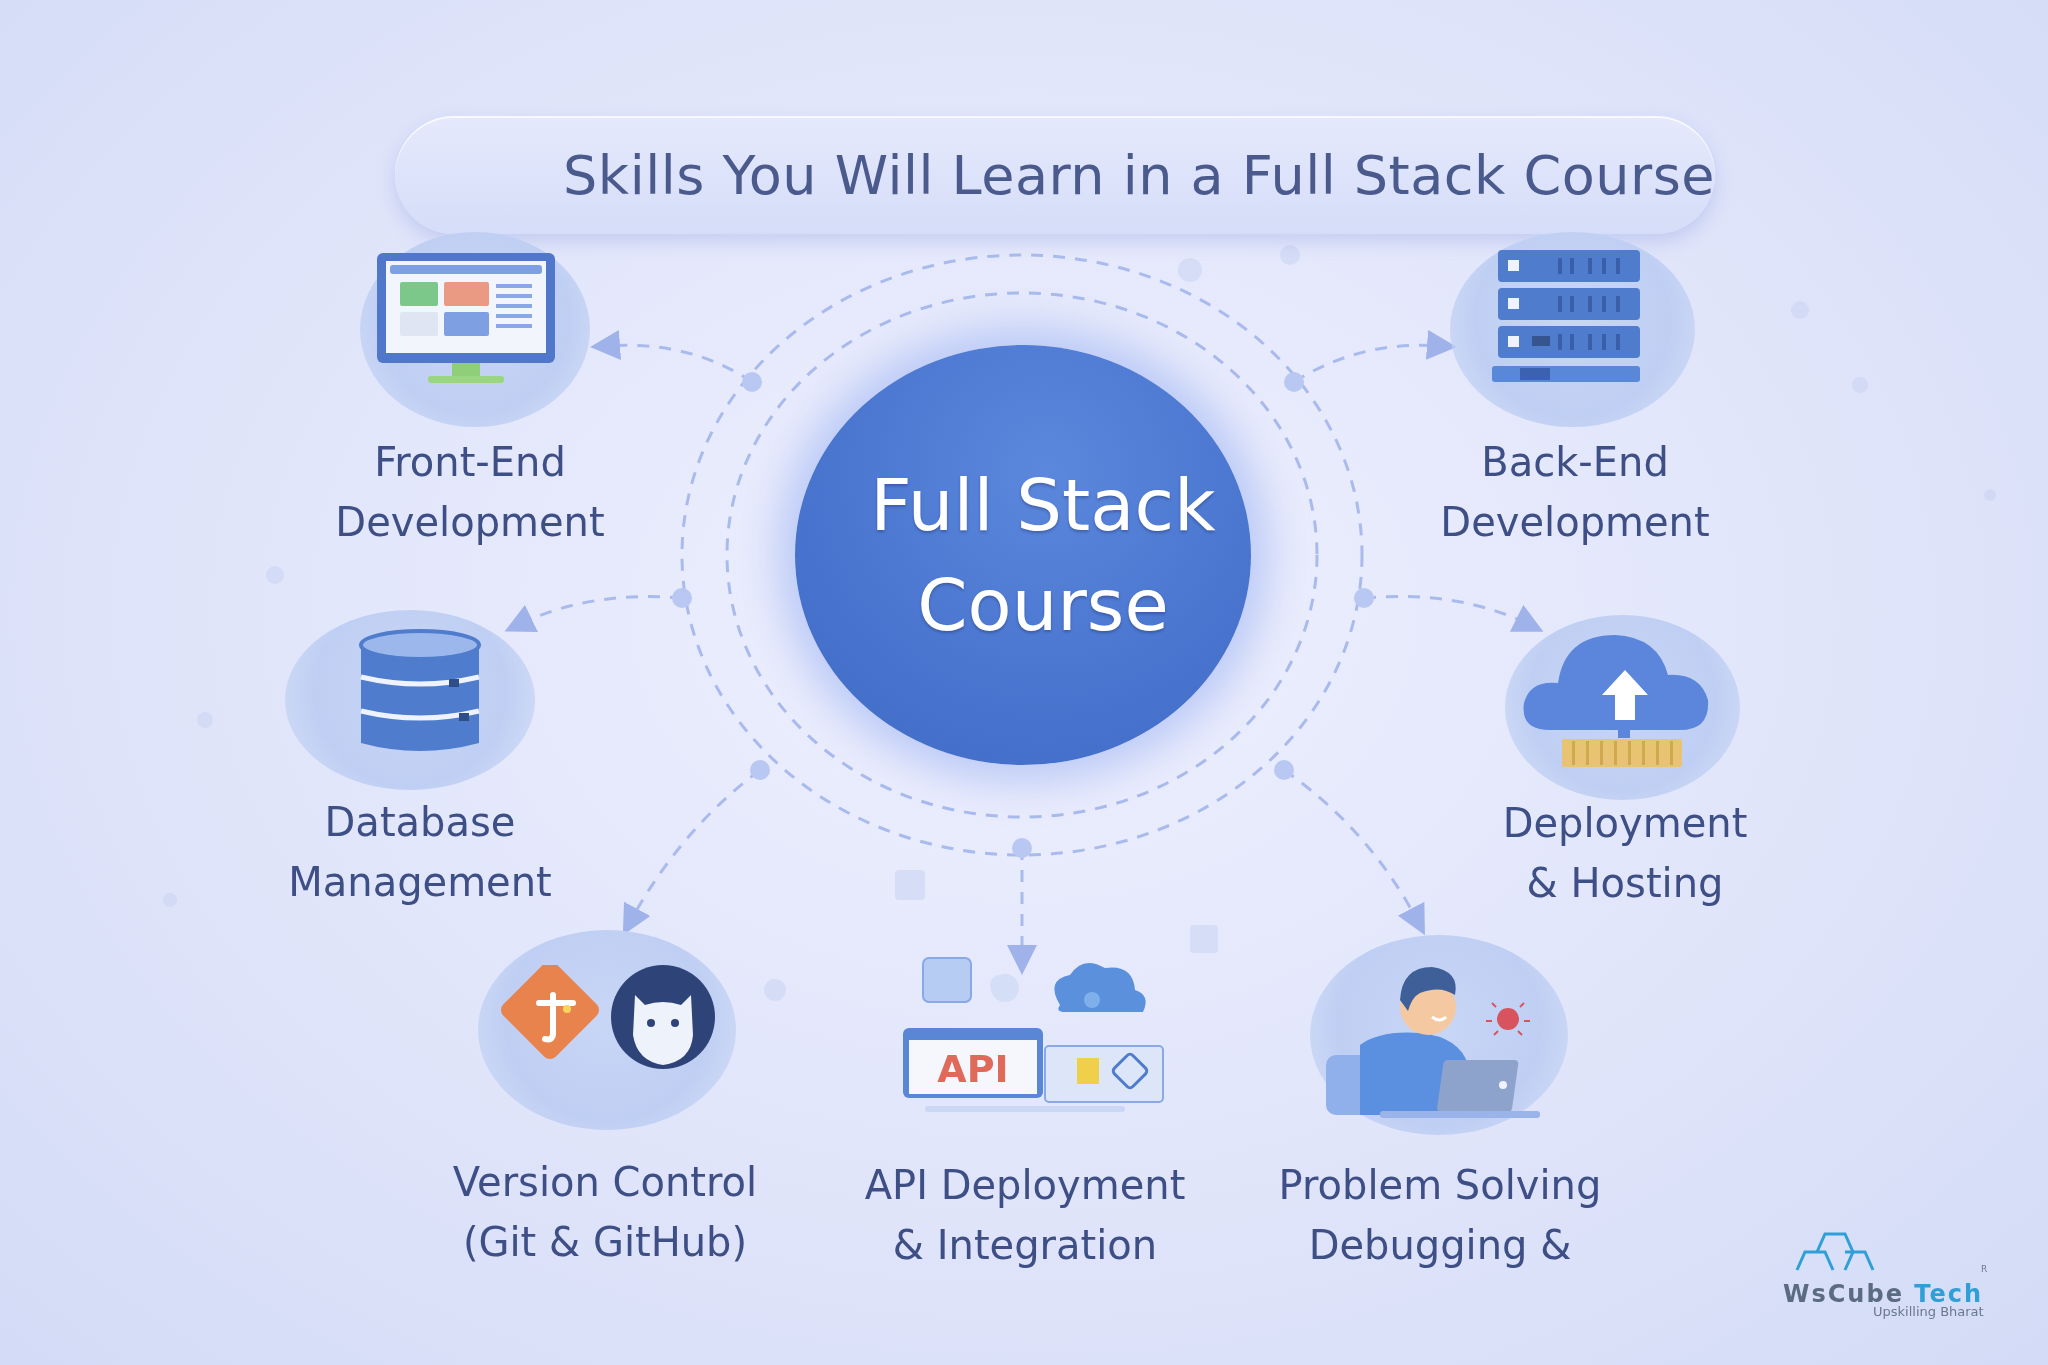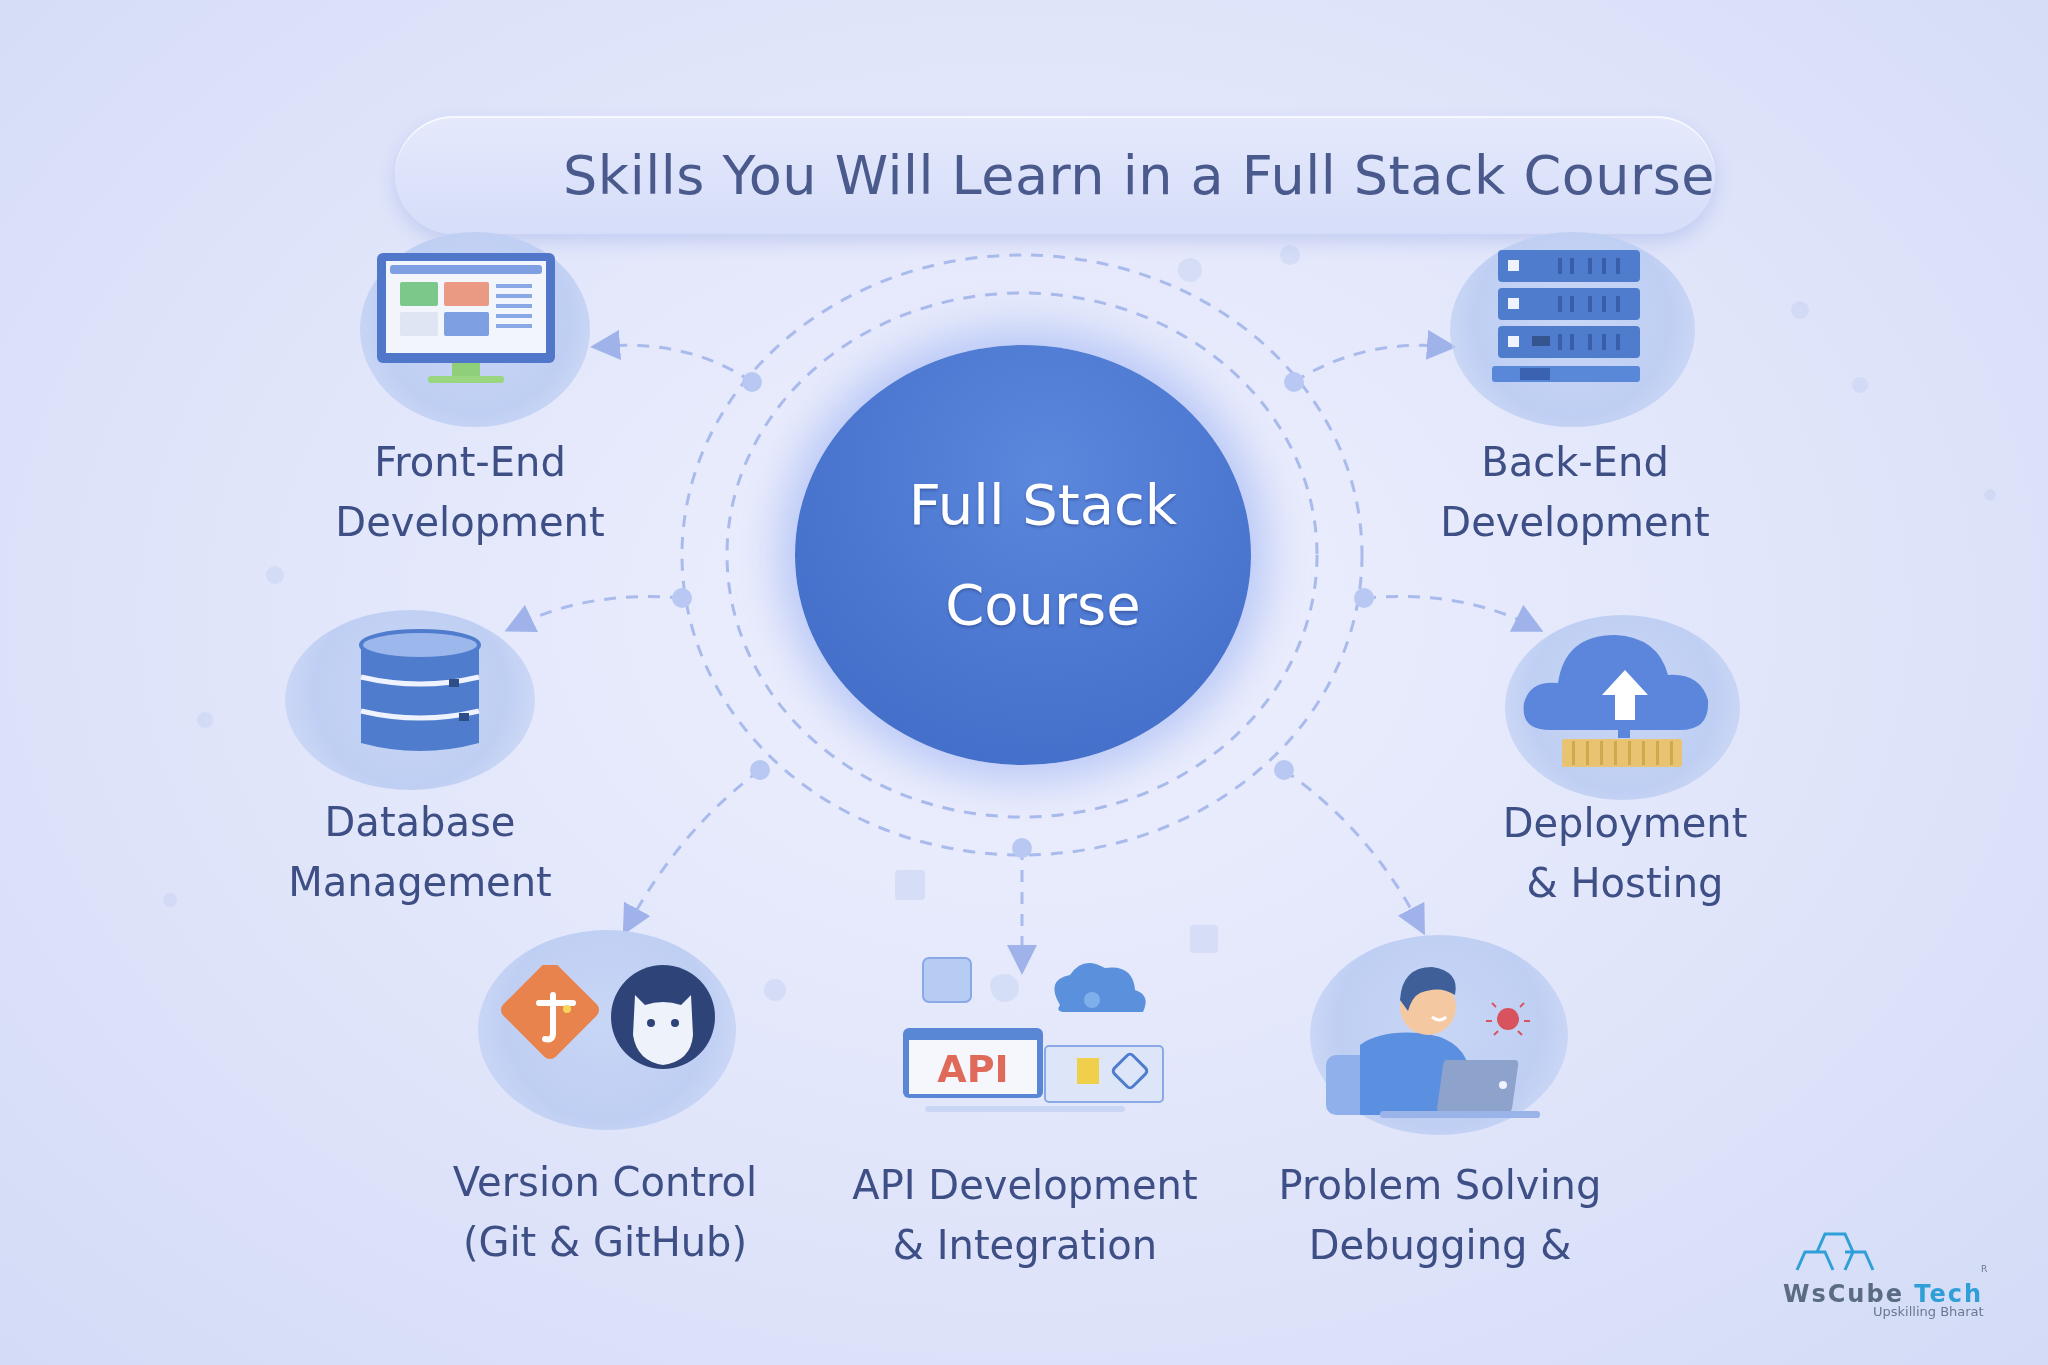--- a/index.html
+++ b/index.html
@@ -20,21 +20,21 @@
     font-family: "DejaVu Sans", sans-serif; font-size:54px; color:#4a5a8c;
     letter-spacing:0.5px;
   }
   svg.connectors { position:absolute; left:0; top:0; }
   .hub {
     position:absolute; left:795px; top:345px; width:456px; height:420px; border-radius:50%;
     background: radial-gradient(circle at 55% 30%, #5b87dc 0%, #4a76d0 55%, #3f69c4 100%);
     box-shadow: 0 0 40px 18px rgba(130,160,240,0.45);
     display:flex; flex-direction:column; align-items:center; justify-content:center;
   }
-  .hub span { color:#fff; font-size:56px; line-height:100px; text-shadow:0 2px 3px rgba(0,0,40,0.25);margin-left:40px; }
+  .hub span { color:#fff; font-size:72px; line-height:100px; text-shadow:0 2px 3px rgba(0,0,40,0.25);margin-left:40px; }
   .icon-blob { position:absolute; border-radius:50%;
     background: radial-gradient(circle at 50% 45%, #c8d6f6 0%, #bfcff3 60%, rgba(190,205,242,0.25) 100%); }
   .label { position:absolute; text-align:center; color:#3e4f86; font-size:40px; line-height:60px; white-space:nowrap; }
   .logo { position:absolute; left:1775px; top:1220px; width:230px; height:100px; }
   .logo .brand { position:absolute; left:8px; top:54px; font-size:24px; letter-spacing:2px; font-weight:bold;margin-top:6px; }
   .logo .brand .ws { color:#5a6b82; }
   .logo .brand .tech { color:#2f9fd8; }
   .logo .tag { position:absolute; left:98px; top:84px; font-size:13px; color:#6a7890; }
   .logo .reg { position:absolute; left:206px; top:44px; font-size:9px; color:#6a7890; }
 </style>
@@ -229,21 +229,21 @@
     <circle cx="197" cy="50" r="8" fill="#7fb0ec"></circle>
     <rect x="8" y="78" width="140" height="70" rx="6" fill="#5a86d6"></rect>
     <rect x="14" y="90" width="128" height="54" fill="#f5f7fd"></rect>
     <text x="78" y="132" text-anchor="middle" font-family="DejaVu Sans, sans-serif" font-weight="bold" font-size="38" fill="#e06a5a">API</text>
     <rect x="150" y="96" width="118" height="56" rx="4" fill="#dce6f8" stroke="#8aa8e6" stroke-width="2"></rect>
     <rect x="182" y="108" width="22" height="26" fill="#f0d04a"></rect>
     <rect x="222" y="108" width="26" height="26" rx="4" fill="none" stroke="#4f7ccc" stroke-width="3" transform="rotate(45 235 121)"></rect>
     <rect x="30" y="156" width="200" height="6" rx="3" fill="#cad7f4"></rect>
   </svg>
   <div class="label" style="left:845px;top:1155px;width:360px;">
-    <div>API Development</div>
+    <div>API Deployment</div>
     <div>&amp; Integration</div>
   </div>
 </div>
 
 <div>
   <div class="icon-blob" style="left:1310px;top:935px;width:258px;height:200px;"></div>
   <svg style="position:absolute;left:1320px;top:945px" width="250" height="180">
     <rect x="6" y="110" width="60" height="60" rx="10" fill="#8fb0ea"></rect>
     <path d="M40 100 Q60 85 100 88 Q140 92 148 120 L150 170 L40 170 Z" fill="#5b8fe0"></path>
     <circle cx="108" cy="62" r="28" fill="#f4c9a2"></circle>

